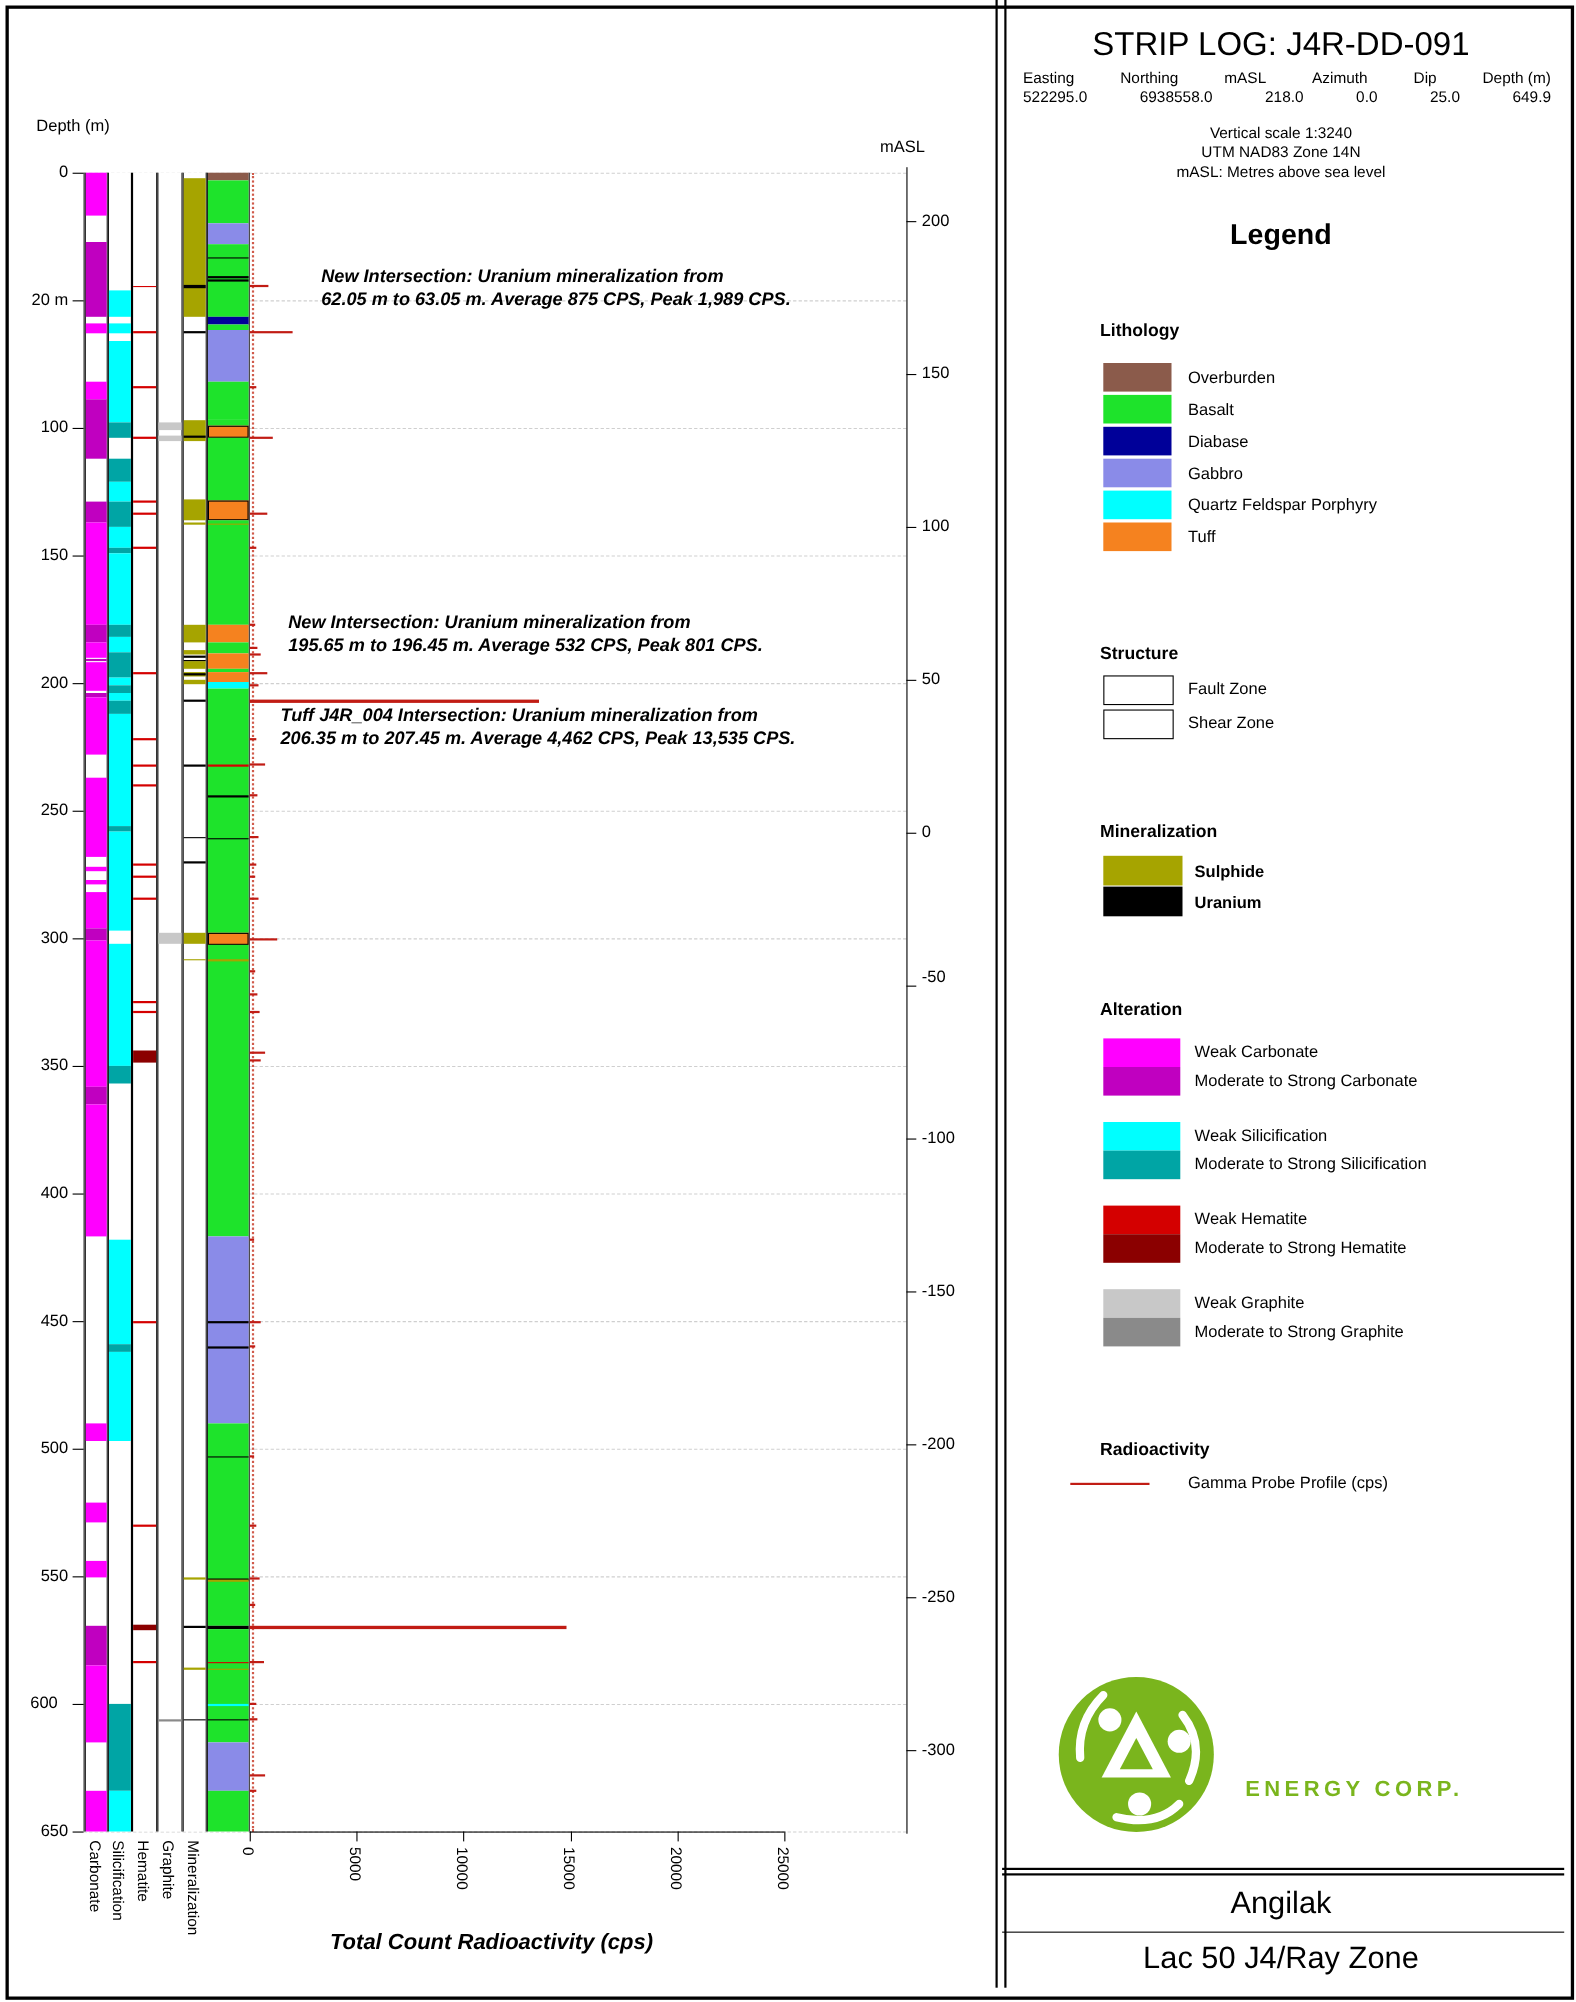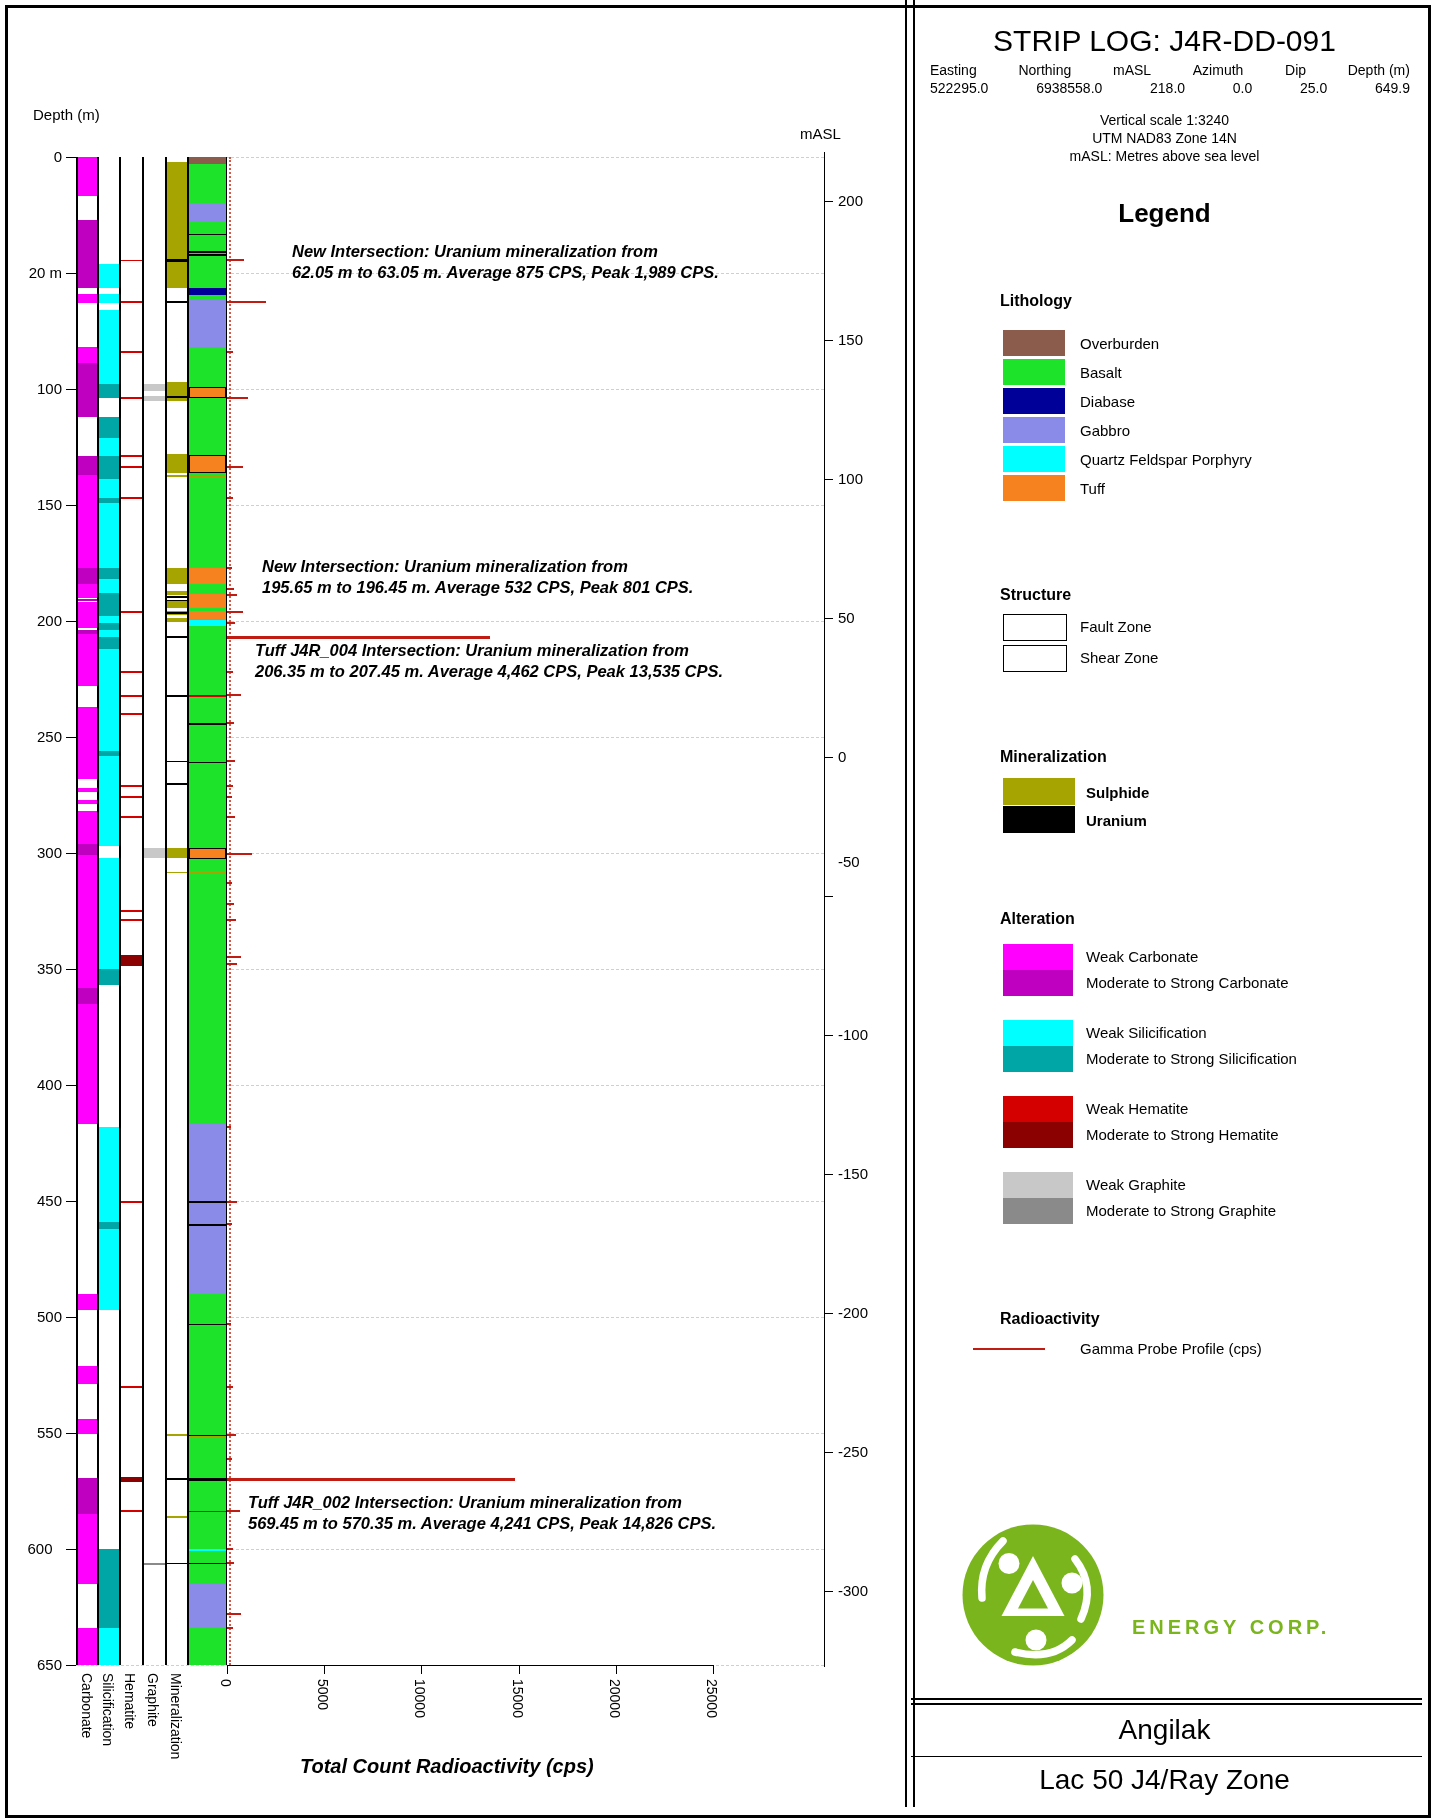--- a/index.html
+++ b/index.html
@@ -305,21 +305,21 @@
       <div class="masl-label" style="left: 838px; top: 192px;">200</div>
       <div class="tick" style="left: 824px; top: 340px; width: 9px; height: 1px;"></div>
       <div class="masl-label" style="left: 838px; top: 331px;">150</div>
       <div class="tick" style="left: 824px; top: 479px; width: 9px; height: 1px;"></div>
       <div class="masl-label" style="left: 838px; top: 470px;">100</div>
       <div class="tick" style="left: 824px; top: 618px; width: 9px; height: 1px;"></div>
       <div class="masl-label" style="left: 838px; top: 609px;">50</div>
       <div class="tick" style="left: 824px; top: 757px; width: 9px; height: 1px;"></div>
       <div class="masl-label" style="left: 838px; top: 748px;">0</div>
       <div class="tick" style="left: 824px; top: 896px; width: 9px; height: 1px;"></div>
-      <div class="masl-label" style="left: 838px; top: 853px; text-align: right;">-50</div>
+      <div class="masl-label" style="left: 838px; top: 880px; text-align: right;">-50</div>
       <div class="tick" style="left: 824px; top: 1035px; width: 9px; height: 1px;"></div>
       <div class="masl-label" style="left: 838px; top: 1026px;">-100</div>
       <div class="tick" style="left: 824px; top: 1174px; width: 9px; height: 1px;"></div>
       <div class="masl-label" style="left: 838px; top: 1165px;">-150</div>
       <div class="tick" style="left: 824px; top: 1313px; width: 9px; height: 1px;"></div>
       <div class="masl-label" style="left: 838px; top: 1304px;">-200</div>
       <div class="tick" style="left: 824px; top: 1452px; width: 9px; height: 1px;"></div>
       <div class="masl-label" style="left: 838px; top: 1443px;">-250</div>
       <div class="tick" style="left: 824px; top: 1591px; width: 9px; height: 1px;"></div>
       <div class="masl-label" style="left: 838px; top: 1582px;">-300</div>
@@ -327,24 +327,20 @@
         <div>New Intersection: Uranium mineralization from</div>
         <div>62.05 m to 63.05 m. Average 875 CPS, Peak 1,989 CPS.</div>
       </div>
       <div class="annotation" style="left: 262px; top: 556px;">
         <div>New Intersection: Uranium mineralization from</div>
         <div>195.65 m to 196.45 m. Average 532 CPS, Peak 801 CPS.</div>
       </div>
       <div class="annotation" style="left: 255px; top: 640px;">
         <div>Tuff J4R_004 Intersection: Uranium mineralization from</div>
         <div>206.35 m to 207.45 m. Average 4,462 CPS, Peak 13,535 CPS.</div>
-      </div>
-      <div class="annotation" style="left: 248px; top: 1492px;">
-        <div>Tuff J4R_002 Intersection: Uranium mineralization from</div>
-        <div>569.45 m to 570.35 m. Average 4,241 CPS, Peak 14,826 CPS.</div>
       </div>
     </div>
   <div id="rpanel"></div>
   <div id="right">
       <div class="rtitle" style="top: 24px;">STRIP LOG: J4R-DD-091</div>
       <div class="info-row" style="top: 62px;">
         <div class="info-cell" style="font-weight: normal;">Easting</div>
         <div class="info-cell" style="font-weight: normal;">Northing</div>
         <div class="info-cell" style="font-weight: normal;">mASL</div>
         <div class="info-cell" style="font-weight: normal;">Azimuth</div>

